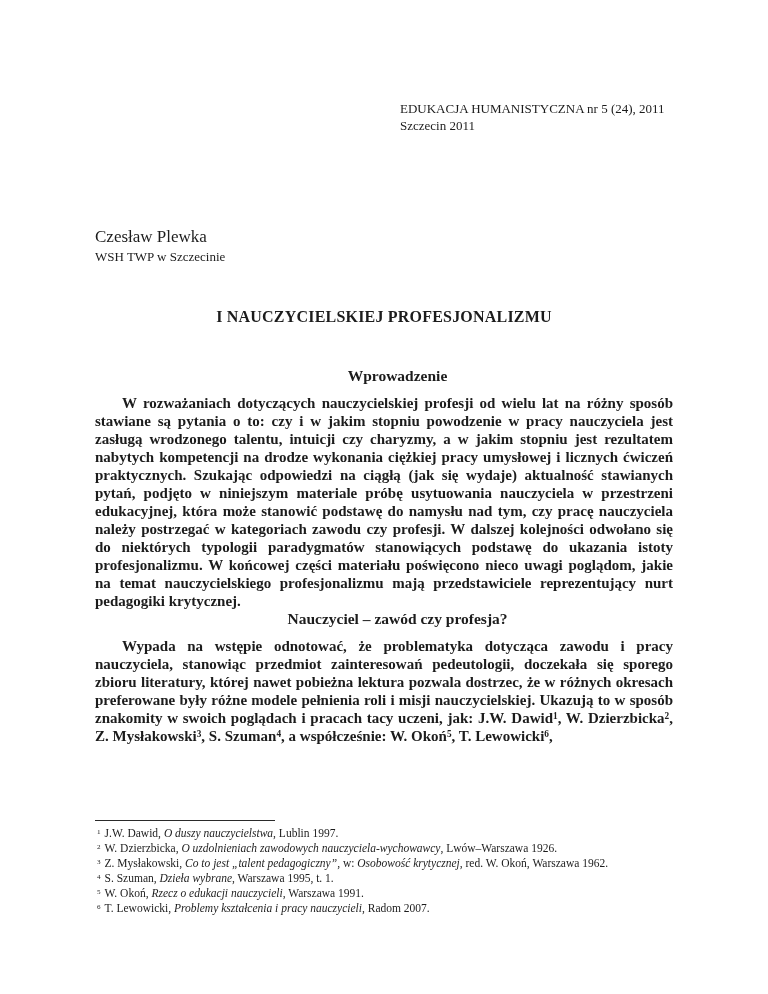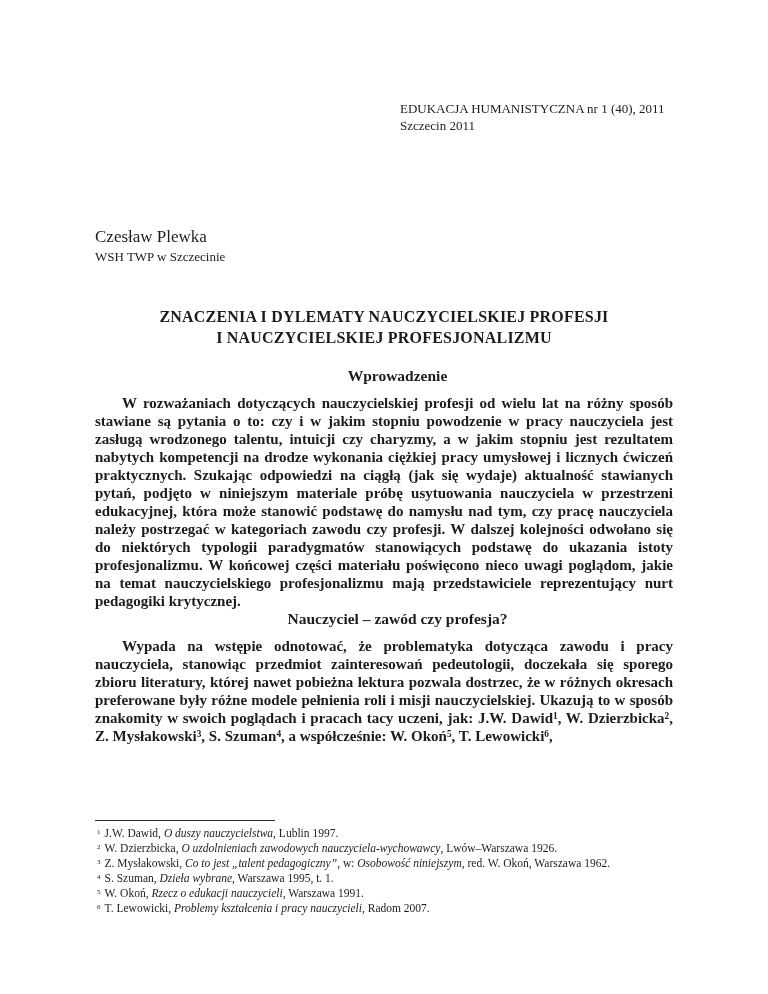--- a/index.html
+++ b/index.html
@@ -108,45 +108,44 @@
   .footnote i {
     font-style: italic;
   }
 </style>
 </head>
 <body>
 
 <div class="page">
 
   <div class="journal-header">
-    <div>EDUKACJA HUMANISTYCZNA nr 1 (40), 2011</div>
+    <div>EDUKACJA HUMANISTYCZNA nr 5 (24), 2011</div>
     <div>Szczecin 2011</div>
   </div>
 
   <div class="author-block">
     <div class="author-name">Czesław Plewka</div>
     <div class="author-affiliation">WSH TWP w Szczecinie</div>
   </div>
 
   <div class="article-title">
-    <div>ZNACZENIA I DYLEMATY NAUCZYCIELSKIEJ PROFESJI</div>
     <div>I NAUCZYCIELSKIEJ PROFESJONALIZMU</div>
   </div>
 
   <div class="content">
     <div class="section-heading">Wprowadzenie</div>
     <p class="body-paragraph">W rozważaniach dotyczących nauczycielskiej profesji od wielu lat na różny sposób stawiane są pytania o to: czy i w jakim stopniu powodzenie w pracy nauczyciela jest zasługą wrodzonego talentu, intuicji czy charyzmy, a w jakim stopniu jest rezultatem nabytych kompetencji na drodze wykonania ciężkiej pracy umysłowej i licznych ćwiczeń praktycznych. Szukając odpowiedzi na ciągłą (jak się wydaje) aktualność stawianych pytań, podjęto w niniejszym materiale próbę usytuowania nauczyciela w przestrzeni edukacyjnej, która może stanowić podstawę do namysłu nad tym, czy pracę nauczyciela należy postrzegać w kategoriach zawodu czy profesji. W dalszej kolejności odwołano się do niektórych typologii paradygmatów stanowiących podstawę do ukazania istoty profesjonalizmu. W końcowej części materiału poświęcono nieco uwagi poglądom, jakie na temat nauczycielskiego profesjonalizmu mają przedstawiciele reprezentujący nurt pedagogiki krytycznej.</p>
 
     <div class="section-heading second">Nauczyciel – zawód czy profesja?</div>
     <p class="body-paragraph">Wypada na wstępie odnotować, że problematyka dotycząca zawodu i pracy nauczyciela, stanowiąc przedmiot zainteresowań pedeutologii, doczekała się sporego zbioru literatury, której nawet pobieżna lektura pozwala dostrzec, że w różnych okresach preferowane były różne modele pełnienia roli i misji nauczycielskiej. Ukazują to w sposób znakomity w swoich poglądach i pracach tacy uczeni, jak: J.W. Dawid<sup>1</sup>, W. Dzierzbicka<sup>2</sup>, Z. Mysłakowski<sup>3</sup>, S. Szuman<sup>4</sup>, a współcześnie: W. Okoń<sup>5</sup>, T. Lewowicki<sup>6</sup>,</p>
   </div>
 
   <div class="footnotes">
     <hr class="footnote-separator">
     <div class="footnote"><sup>1</sup><span>J.W. Dawid, <i>O duszy nauczycielstwa</i>, Lublin 1997.</span></div>
     <div class="footnote"><sup>2</sup><span>W. Dzierzbicka, <i>O uzdolnieniach zawodowych nauczyciela-wychowawcy</i>, Lwów–Warszawa 1926.</span></div>
-    <div class="footnote"><sup>3</sup><span>Z. Mysłakowski, <i>Co to jest „talent pedagogiczny”</i>, w: <i>Osobowość niniejszym</i>, red. W. Okoń, Warszawa 1962.</span></div>
+    <div class="footnote"><sup>3</sup><span>Z. Mysłakowski, <i>Co to jest „talent pedagogiczny”</i>, w: <i>Osobowość krytycznej</i>, red. W. Okoń, Warszawa 1962.</span></div>
     <div class="footnote"><sup>4</sup><span>S. Szuman, <i>Dzieła wybrane</i>, Warszawa 1995, t. 1.</span></div>
     <div class="footnote"><sup>5</sup><span>W. Okoń, <i>Rzecz o edukacji nauczycieli</i>, Warszawa 1991.</span></div>
     <div class="footnote"><sup>6</sup><span>T. Lewowicki, <i>Problemy kształcenia i pracy nauczycieli</i>, Radom 2007.</span></div>
   </div>
 
 </div>
 
 </body></html>

